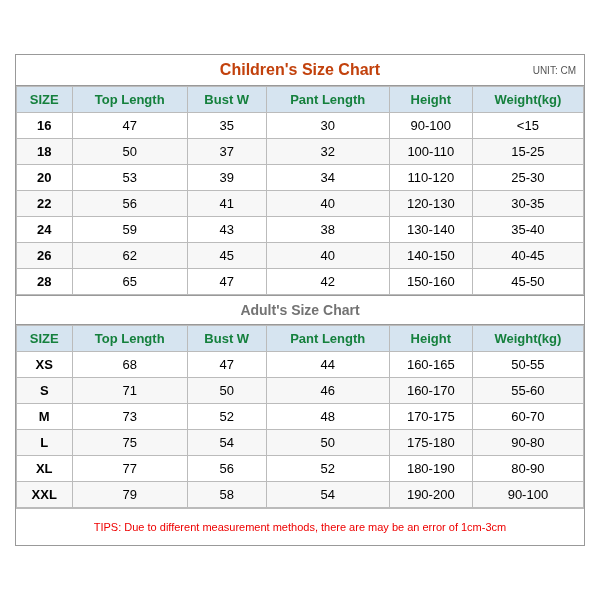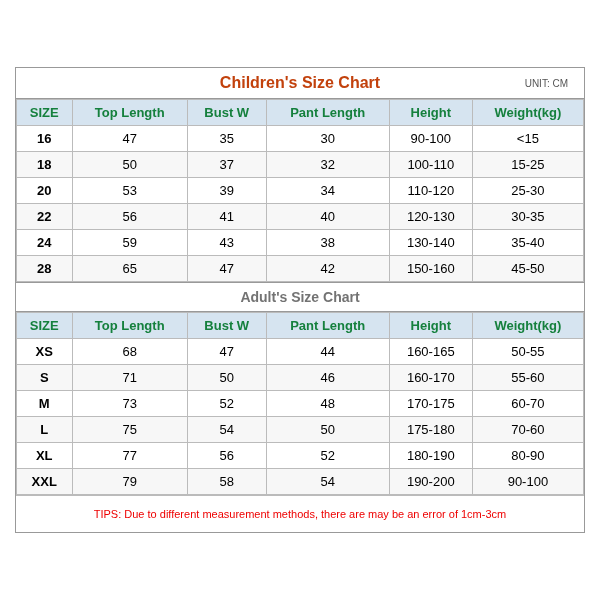--- a/index.html
+++ b/index.html
@@ -26,21 +26,21 @@
       position: relative;
       border-bottom: 1.5px solid #999;
     }
     .section-title {
       font-size: 16px;
       font-weight: bold;
       color: #c2410c;
     }
     .unit-label {
       position: absolute;
-      right: 16px;
+      right: 8px;
       top: 50%;
       transform: translateY(-50%);
       font-size: 10px;
       color: #555;
     }
     table {
       width: 100%;
       border-collapse: collapse;
     }
     th, td {
@@ -144,20 +144,28 @@
         </tr>
         <tr class="data-row">
           <td class="size-col">24</td>
           <td>59</td>
           <td>43</td>
           <td>38</td>
           <td>130-140</td>
           <td>35-40</td>
         </tr>
         <tr class="data-row">
+          <td class="size-col">26</td>
+          <td>62</td>
+          <td>45</td>
+          <td>40</td>
+          <td>140-150</td>
+          <td>40-45</td>
+        </tr>
+        <tr class="data-row">
           <td class="size-col">28</td>
           <td>65</td>
           <td>47</td>
           <td>42</td>
           <td>150-160</td>
           <td>45-50</td>
         </tr>
       </tbody>
   </table>
 
@@ -200,21 +208,21 @@
           <td>48</td>
           <td>170-175</td>
           <td>60-70</td>
         </tr>
         <tr class="data-row">
           <td class="size-col">L</td>
           <td>75</td>
           <td>54</td>
           <td>50</td>
           <td>175-180</td>
-          <td>70-60</td>
+          <td>90-80</td>
         </tr>
         <tr class="data-row">
           <td class="size-col">XL</td>
           <td>77</td>
           <td>56</td>
           <td>52</td>
           <td>180-190</td>
           <td>80-90</td>
         </tr>
         <tr class="data-row">

